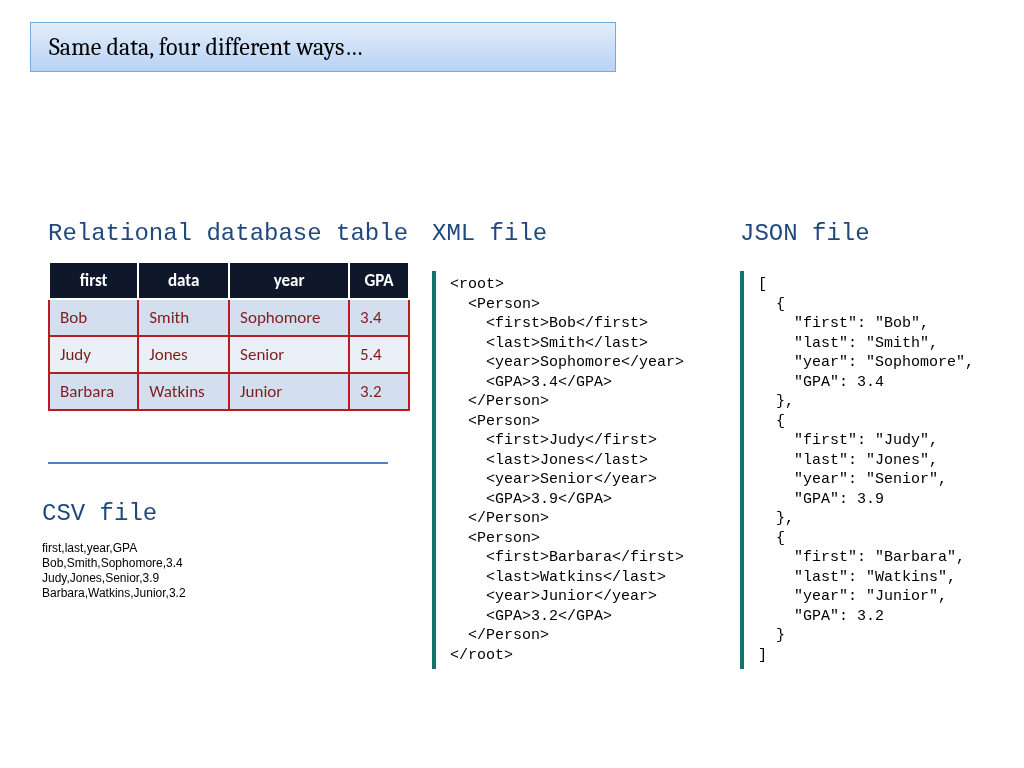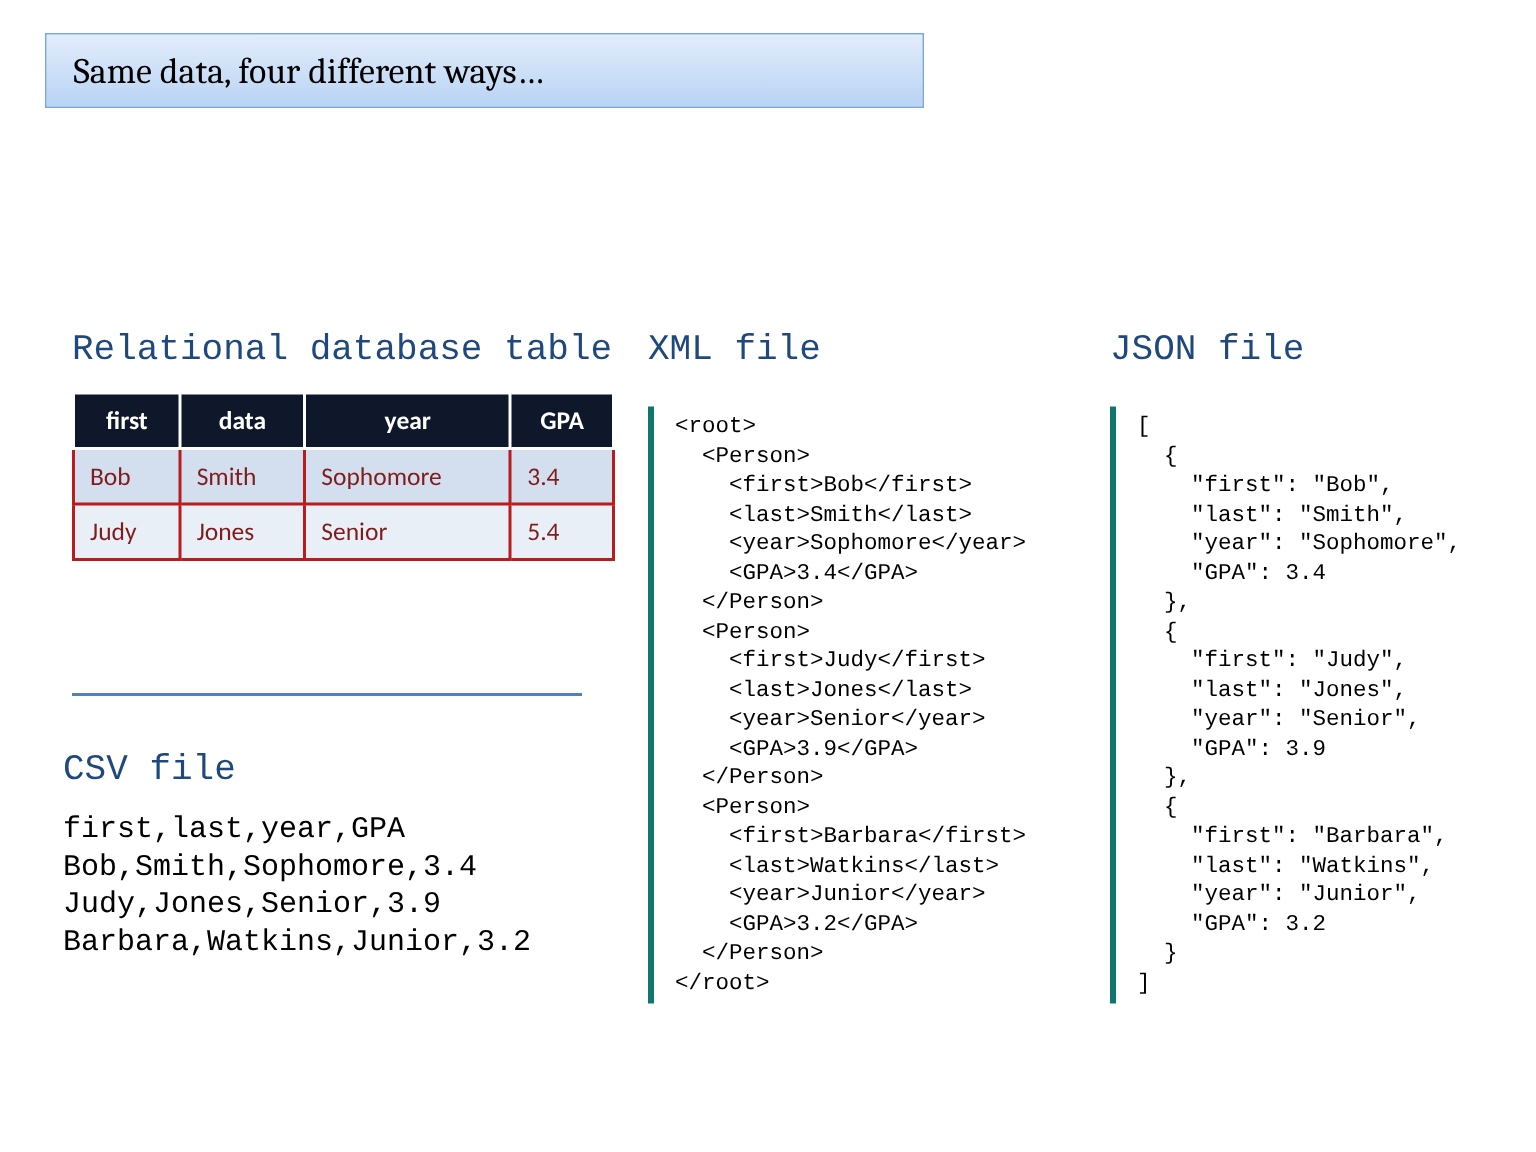--- a/index.html
+++ b/index.html
@@ -50,22 +50,22 @@
     position: absolute;
     left: 48px;
     top: 462px;
     width: 340px;
     height: 0;
     border-top: 2px solid #4f81bd;
   }
   .csv-section { position: absolute; left: 42px; top: 500px; width: 360px; }
   .csv-body {
     margin-top: 14px;
-    font-family: Liberation Mono, monospace;
-    font-size: 20px;
+    font-family: Liberation Sans, sans-serif;
+    font-size: 12px;
     white-space: pre;
     color: #000;
     line-height: 1.25;
   }
   .xml-section { position: absolute; left: 432px; top: 220px; width: 280px; }
   .json-section { position: absolute; left: 740px; top: 220px; width: 270px; }
   .code-box {
     margin-top: 24px;
     border-left: 4px solid #0f766e;
     padding: 4px 0 4px 14px;
@@ -97,20 +97,26 @@
         <td>Bob</td>
         <td>Smith</td>
         <td>Sophomore</td>
         <td>3.4</td>
       </tr>
       <tr>
         <td>Judy</td>
         <td>Jones</td>
         <td>Senior</td>
         <td>5.4</td>
+      </tr>
+      <tr>
+        <td>Barbara</td>
+        <td>Watkins</td>
+        <td>Junior</td>
+        <td>3.2</td>
       </tr>
     </tbody>
   </table>
 </div>
 
 <div class="divider"></div>
 
 <div class="csv-section">
   <div class="section-heading">CSV file</div>
   <div class="csv-body">first,last,year,GPA

